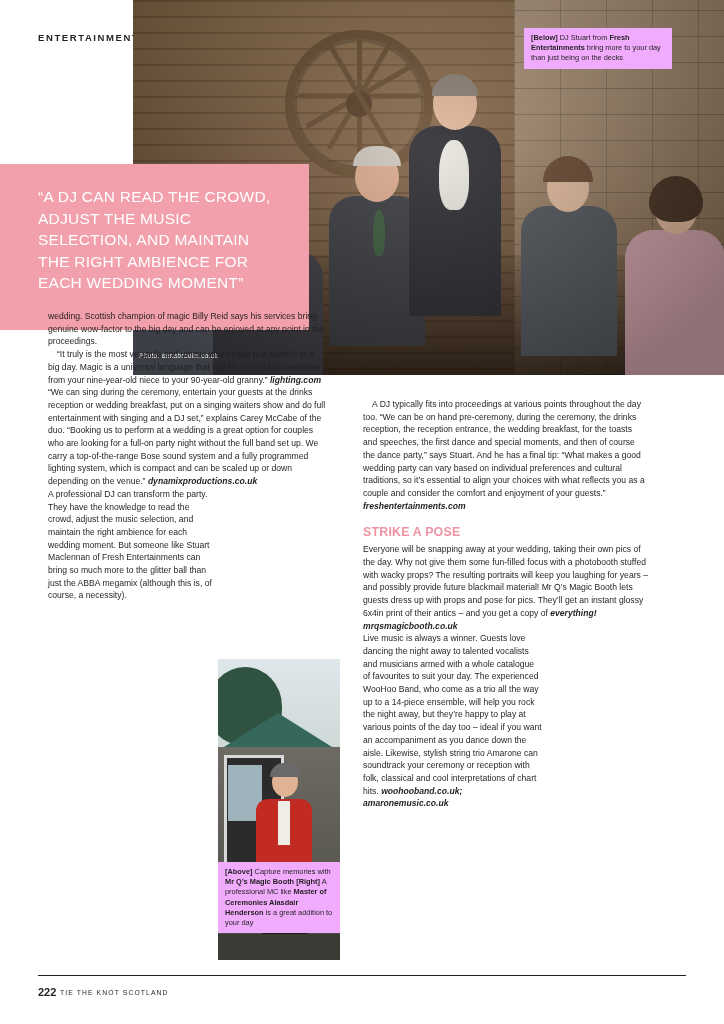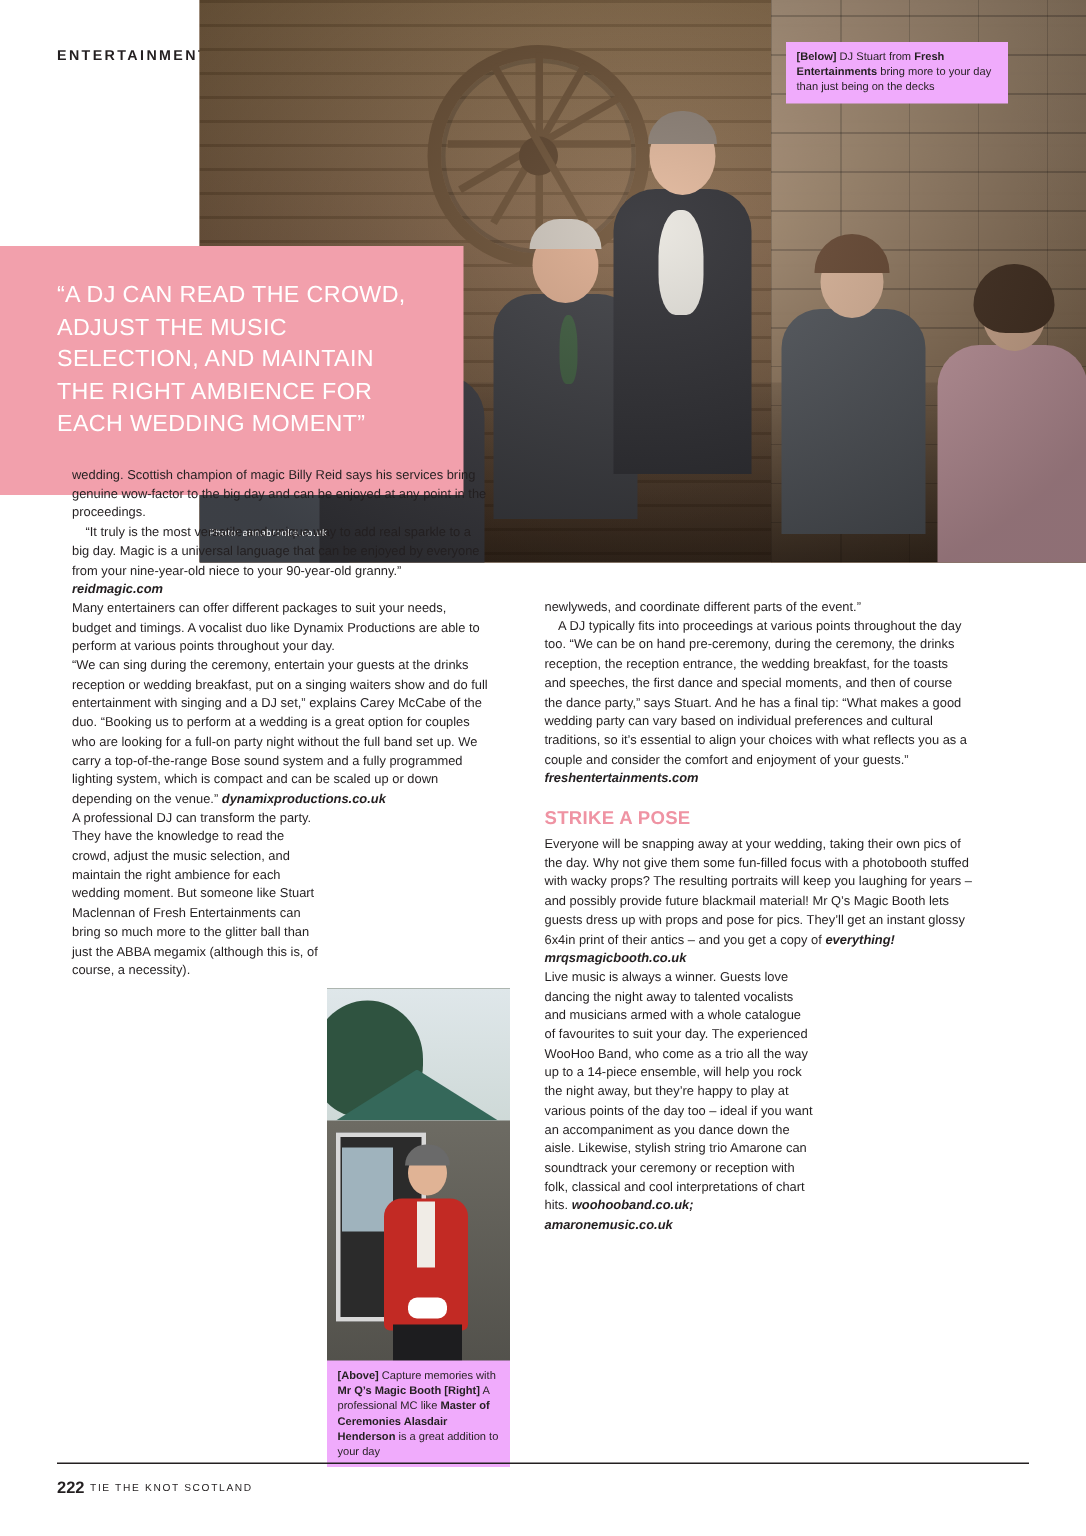--- a/index.html
+++ b/index.html
@@ -98,21 +98,21 @@
     margin:0;font-size:15.5px;line-height:21.5px;letter-spacing:.25px;
     font-weight:400;
   }
   
   .cap{
     position:absolute;background:#f0abfc;box-sizing:border-box;
     padding:5px 7px;font-size:7.4px;line-height:10.2px;color:#231f20;
   }
   .cap b{font-weight:700;}
   .cap-top{left:524px;top:28px;width:148px;}
-  .cap-bottom{left:218px;top:862px;width:122px;margin-top:45px;}
+  .cap-bottom{left:218px;top:862px;width:122px;}
   
   .col{
     position:absolute;font-size:8.6px;line-height:12.7px;
     color:#231f20;text-align:left;
   }
   .col p{margin:0 0 0 0;text-indent:0;}
   .col p.ind{text-indent:9px;}
   .colL{left:48px;top:310px;width:278px;}
   .colR{left:363px;top:398px;width:285px;}
   h2.sec{
@@ -193,30 +193,28 @@
 <div class="cap cap-top">
   <b>[Below]</b><span> DJ Stuart from </span><b>Fresh Entertainments</b><span> bring more to your day than just being on the decks</span>
 </div>
 
 <div class="quote">
   <p>“A DJ CAN READ THE CROWD, ADJUST THE MUSIC SELECTION, AND MAINTAIN THE RIGHT AMBIENCE FOR EACH WEDDING MOMENT”</p>
 </div>
 
 <div class="col colL">
   <p>wedding. Scottish champion of magic Billy Reid says his services bring genuine wow-factor to the big day and can be enjoyed at any point in the proceedings.</p>
-  <p class="ind"><span>“It truly is the most versatile and unique way to add real sparkle to a big day. Magic is a universal language that can be enjoyed by everyone from your nine-year-old niece to your 90-year-old granny.” </span><span class="ital">reidmagic.com</span></p>
-
-  <p>Many entertainers can offer different packages to suit your needs, budget and timings. A vocalist duo like Dynamix Productions are able to perform at various points throughout your day.</p>
+  <p class="ind"><span>“It truly is the most versatile and unique way to add real sparkle to a big day. Magic is a universal language that can be enjoyed by everyone from your nine-year-old niece to your 90-year-old granny.” </span><span class="ital">lighting.com</span></p>
+
   <p><span>“We can sing during the ceremony, entertain your guests at the drinks reception or wedding breakfast, put on a singing waiters show and do full entertainment with singing and a DJ set,” explains Carey McCabe of the duo. “Booking us to perform at a wedding is a great option for couples who are looking for a full-on party night without the full band set up. We carry a top-of-the-range Bose sound system and a fully programmed lighting system, which is compact and can be scaled up or down depending on the venue.” </span><span class="ital">dynamixproductions.co.uk</span></p>
 
   <p class="dj-narrow">A professional DJ can transform the party. They have the knowledge to read the crowd, adjust the music selection, and maintain the right ambience for each wedding moment. But someone like Stuart Maclennan of Fresh Entertainments can bring so much more to the glitter ball than just the ABBA megamix (although this is, of course, a necessity).</p>
 </div>
 
 <div class="col colR">
-  <p>newlyweds, and coordinate different parts of the event.”</p>
   <p class="ind"><span>A DJ typically fits into proceedings at various points throughout the day too. “We can be on hand pre-ceremony, during the ceremony, the drinks reception, the reception entrance, the wedding breakfast, for the toasts and speeches, the first dance and special moments, and then of course the dance party,” says Stuart. And he has a final tip: “What makes a good wedding party can vary based on individual preferences and cultural traditions, so it’s essential to align your choices with what reflects you as a couple and consider the comfort and enjoyment of your guests.” </span><span class="ital">freshentertainments.com</span></p>
 
   <h2 class="sec">STRIKE A POSE</h2>
   <p><span>Everyone will be snapping away at your wedding, taking their own pics of the day. Why not give them some fun-filled focus with a photobooth stuffed with wacky props? The resulting portraits will keep you laughing for years – and possibly provide future blackmail material! Mr Q’s Magic Booth lets guests dress up with props and pose for pics. They’ll get an instant glossy 6x4in print of their antics – and you get a copy of </span><span class="ital">everything!</span> <span class="ital">mrqsmagicbooth.co.uk</span></p>
 
   <p class="r-narrow"><span>Live music is always a winner. Guests love dancing the night away to talented vocalists and musicians armed with a whole catalogue of favourites to suit your day. The experienced WooHoo Band, who come as a trio all the way up to a 14-piece ensemble, will help you rock the night away, but they’re happy to play at various points of the day too – ideal if you want an accompaniment as you dance down the aisle. Likewise, stylish string trio Amarone can soundtrack your ceremony or reception with folk, classical and cool interpretations of chart hits. </span><span class="ital">woohooband.co.uk; amaronemusic.co.uk</span></p>
 </div>
 
 <div class="mcimg">
   <div class="sky"></div>

